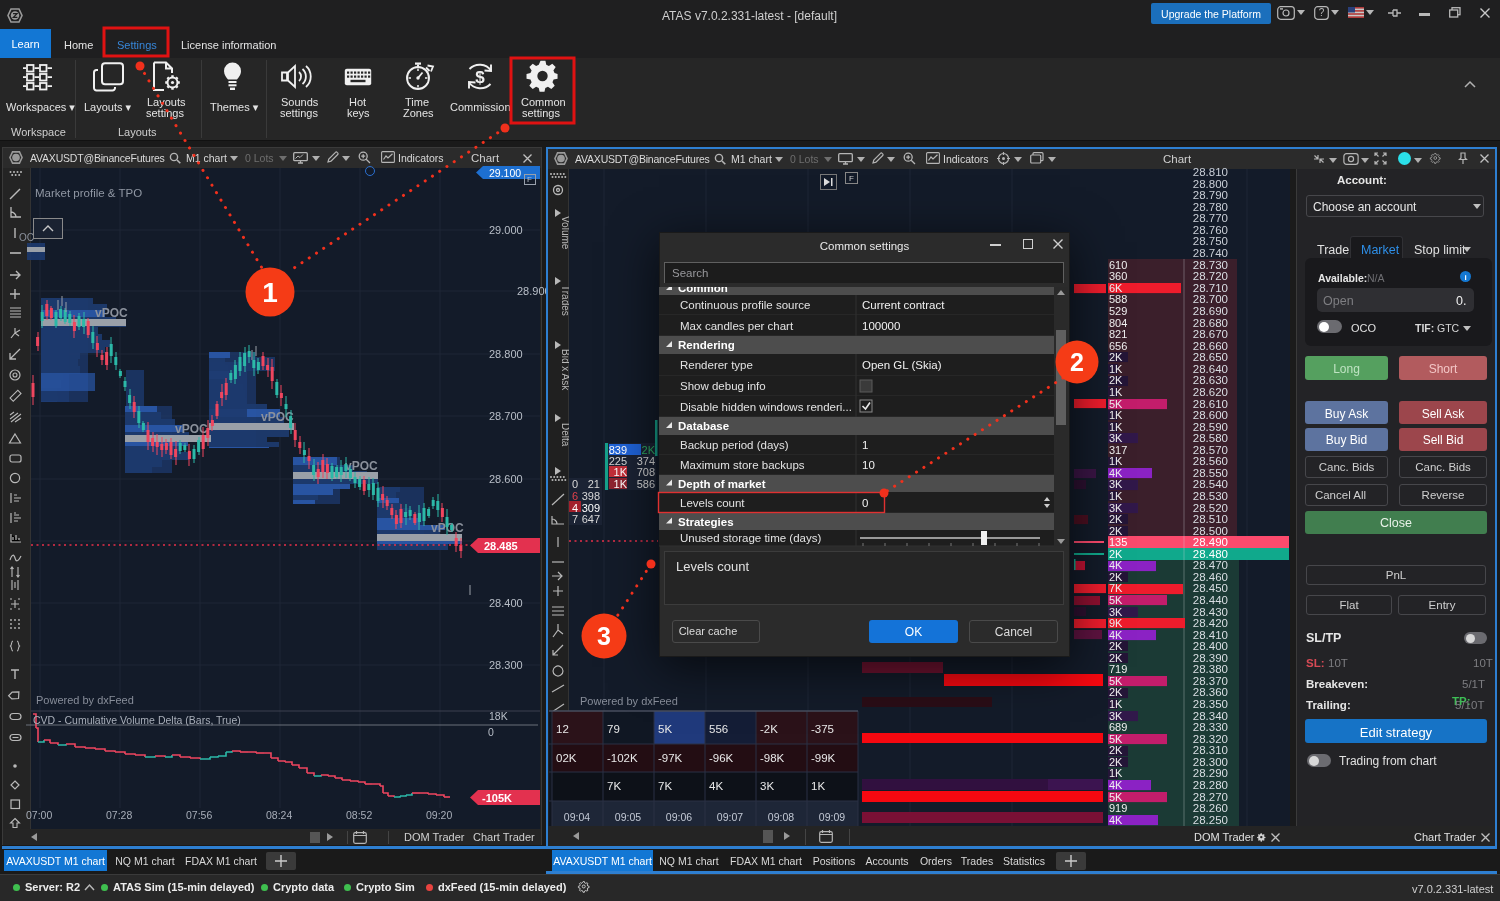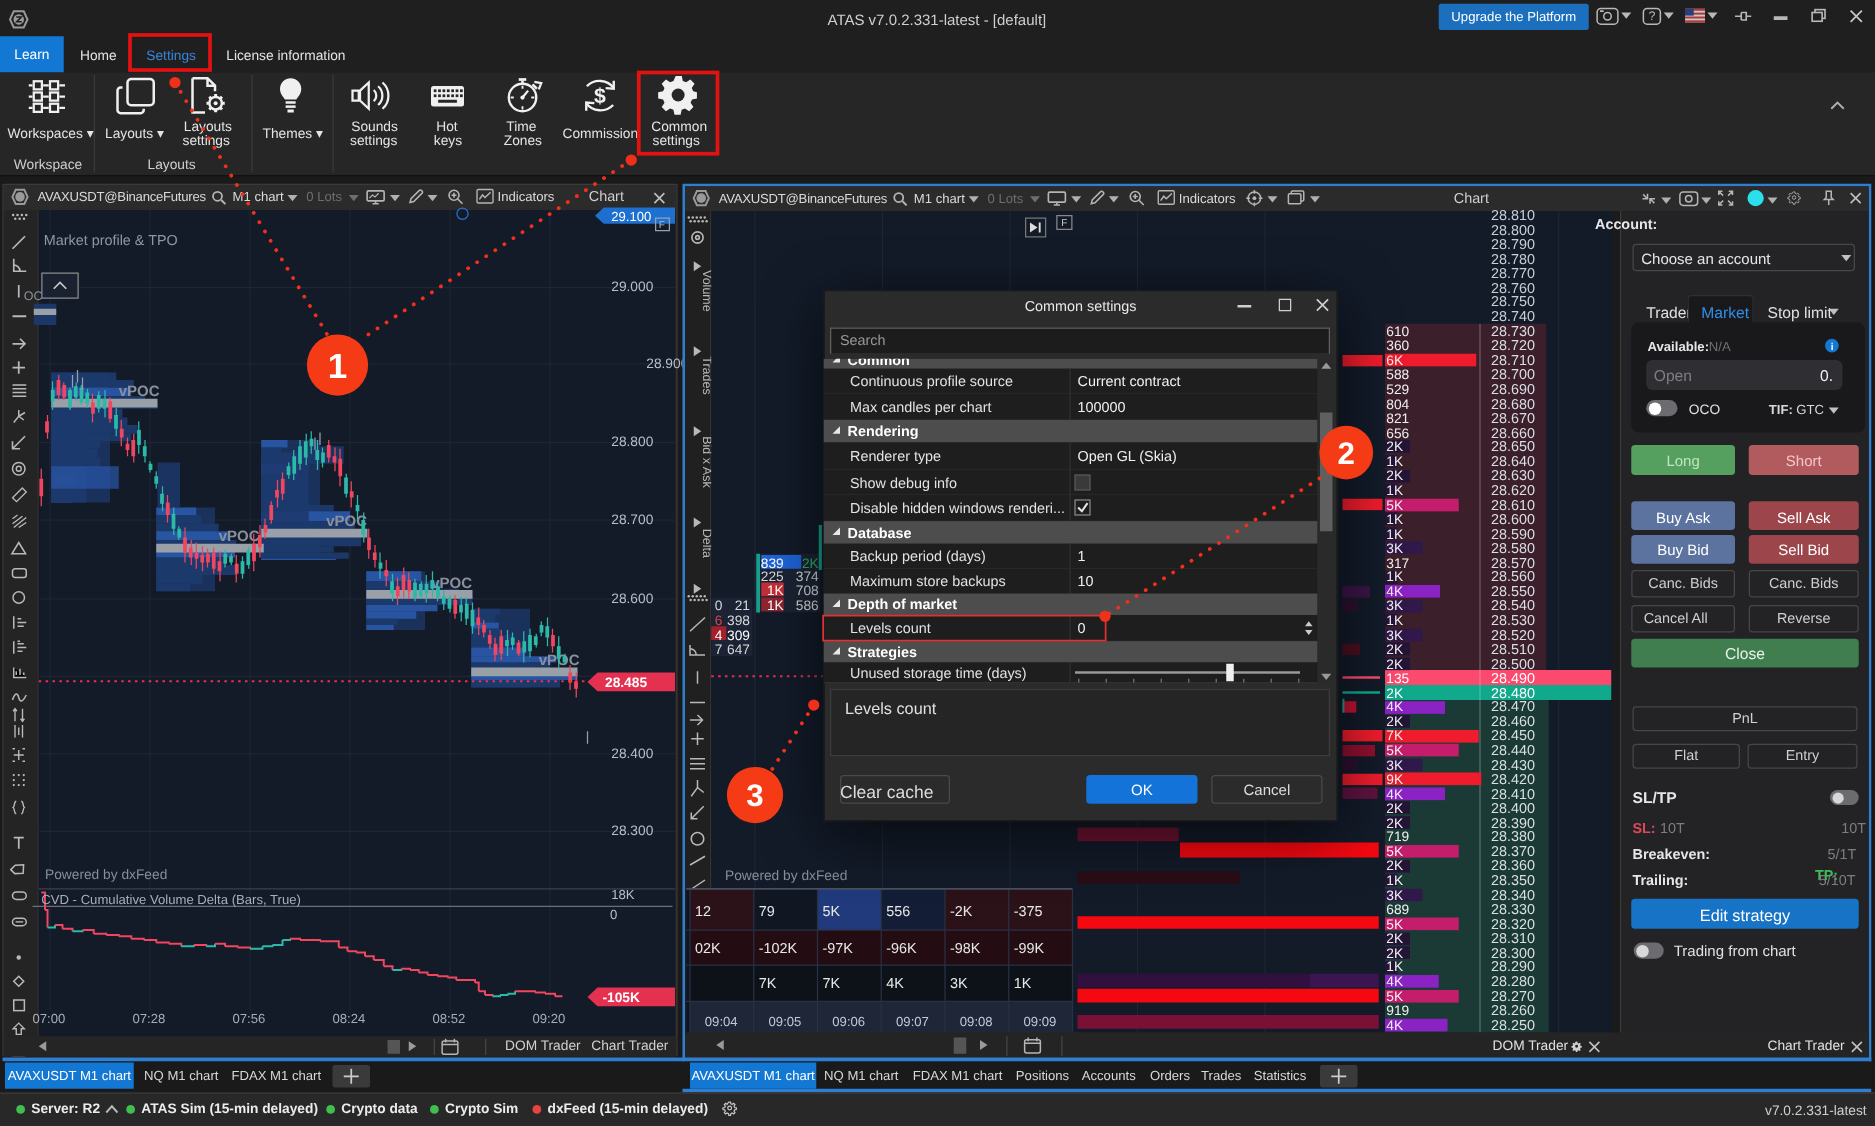--- a/index.html
+++ b/index.html
@@ -1185,21 +1185,21 @@
 <div class="tx" style="left:1194px;top:832px;font-size:11px;color:#e0e0e0">DOM Trader</div>
 <svg class="ab" style="left:1256px;top:832px" width="11" height="11" viewBox="0 0 25 26">
       <path d="M12 9.2 A2.8 2.8 0 1 0 12 14.8 A2.8 2.8 0 1 0 12 9.2 M10.7 3 L13.3 3 L13.8 5.5 L15.9 6.4 L18 5 L19.9 6.9 L18.5 9 L19.4 11.1 L21.9 11.6 L21.9 14.2 L19.4 14.7 L18.5 16.8 L19.9 18.9 L18 20.8 L15.9 19.4 L13.8 20.3 L13.3 22.8 L10.7 22.8 L10.2 20.3 L8.1 19.4 L6 20.8 L4.1 18.9 L5.5 16.8 L4.6 14.7 L2.1 14.2 L2.1 11.6 L4.6 11.1 L5.5 9 L4.1 6.9 L6 5 L8.1 6.4 L10.2 3.5 Z" fill="#d0d0d0" fill-rule="evenodd"></path>
     </svg>
 <svg class="ab" style="left:1271px;top:833px" width="9" height="9">
       <path d="M0.5 0.5 L8.5 8.5 M8.5 0.5 L0.5 8.5" stroke="#c0c0c0" stroke-width="1.3"></path>
     </svg>
     <div class="ab" style="left:1290px;top:169px;width:6px;height:657px;background:#1b1b1b"></div>
 <div class="ab" style="left:1296px;top:169px;width:199px;height:657px;background:#232326"></div>
 <div class="ab" style="left:1296px;top:169px;width:1px;height:657px;background:#3a3a3a"></div>
-<div class="tx" style="left:1276px;top:175px;font-size:11.5px;font-weight:bold;color:#e6e6e6">Account:</div>
+<div class="tx" style="left:1337px;top:175px;font-size:11.5px;font-weight:bold;color:#e6e6e6">Account:</div>
 <div class="ab" style="left:1306px;top:195px;width:178px;height:22px;background:#242427;border:1px solid #47474b;border-radius:3px"></div>
 <div class="tx" style="left:1313px;top:201px;font-size:12px;color:#e6e6e6">Choose an account</div>
 <svg class="ab" style="left:1473px;top:204px" width="8" height="5">
       <path d="M0 0 L8 0 L4 5 Z" fill="#c0c0c0"></path>
     </svg>
 <div class="tx" style="left:1317px;top:244px;font-size:12.5px;color:#e0e0e0">Trader</div>
 <div class="ab" style="left:1350px;top:236px;width:53px;height:23px;background:#19191c;border:1px solid #303034;border-bottom:none;border-radius:3px 3px 0 0"></div>
 <div class="tx" style="left:1361px;top:244px;font-size:12.5px;color:#2e8fe8">Market</div>
 <div class="tx" style="left:1414px;top:244px;font-size:12.5px;color:#e0e0e0">Stop limit</div>
 <svg class="ab" style="left:1463px;top:247px" width="8" height="5">
@@ -1399,21 +1399,21 @@
       <rect x="1054" y="287" width="14" height="259" fill="#2a2a2a"></rect>
       <rect x="1056" y="330" width="10" height="95" fill="#5f5f5f"></rect>
       <path d="M1057 295 L1065 295 L1061 290 Z" fill="#999"></path>
       <path d="M1057 539 L1065 539 L1061 544 Z" fill="#999"></path>
       <rect x="658.5" y="492.5" width="226" height="20" fill="none" stroke="#e03131" stroke-width="1.4"></rect>
     </svg>
 <div class="ab" style="left:660px;top:283px;width:404px;height:4px;background:#2b2b2b"></div>
 <div class="ab" style="left:664px;top:551px;width:400px;height:54px;background:#252525;border:1px solid #3c3c3c"></div>
 <div class="tx" style="left:676px;top:560px;font-size:13px;color:#e0e0e0">Levels count</div>
 <div class="ab" style="left:672px;top:620px;width:88px;height:23px;background:#2b2b2b;border-radius:3px;border:1px solid #4a4a4a"></div>
-    <div class="tx" style="left:672px;top:626px;width:72px;text-align:center;color:#dcdcdc;font-size:14px">Clear cache</div>
+    <div class="tx" style="left:672px;top:626px;width:72px;text-align:center;color:#dcdcdc;font-size:11px">Clear cache</div>
 <div class="ab" style="left:869px;top:620px;width:89px;height:23px;background:#1473d8;border-radius:3px"></div>
     <div class="tx" style="left:869px;top:626px;width:89px;text-align:center;color:#fff;font-size:12px">OK</div>
 <div class="ab" style="left:969px;top:620px;width:89px;height:23px;background:#2b2b2b;border-radius:3px;border:1px solid #4a4a4a"></div>
     <div class="tx" style="left:969px;top:626px;width:89px;text-align:center;color:#dcdcdc;font-size:12px">Cancel</div>
 <svg class="ab" style="left:0;top:0;z-index:50" width="1500" height="901">
       <rect x="104" y="28" width="64" height="28" fill="none" stroke="#e01212" stroke-width="3"></rect>
       <rect x="511" y="58" width="63" height="65" fill="none" stroke="#e01212" stroke-width="3"></rect>
       <line x1="140" y1="66" x2="265" y2="273" stroke="#f1301c" stroke-width="3" stroke-linecap="round" stroke-dasharray="0.1 8.6"></line>
       <line x1="505" y1="128" x2="288" y2="272" stroke="#f1301c" stroke-width="3" stroke-linecap="round" stroke-dasharray="0.1 8.6"></line>
       <line x1="1063" y1="378" x2="884" y2="493" stroke="#f1301c" stroke-width="3" stroke-linecap="round" stroke-dasharray="0.1 8.6"></line>

